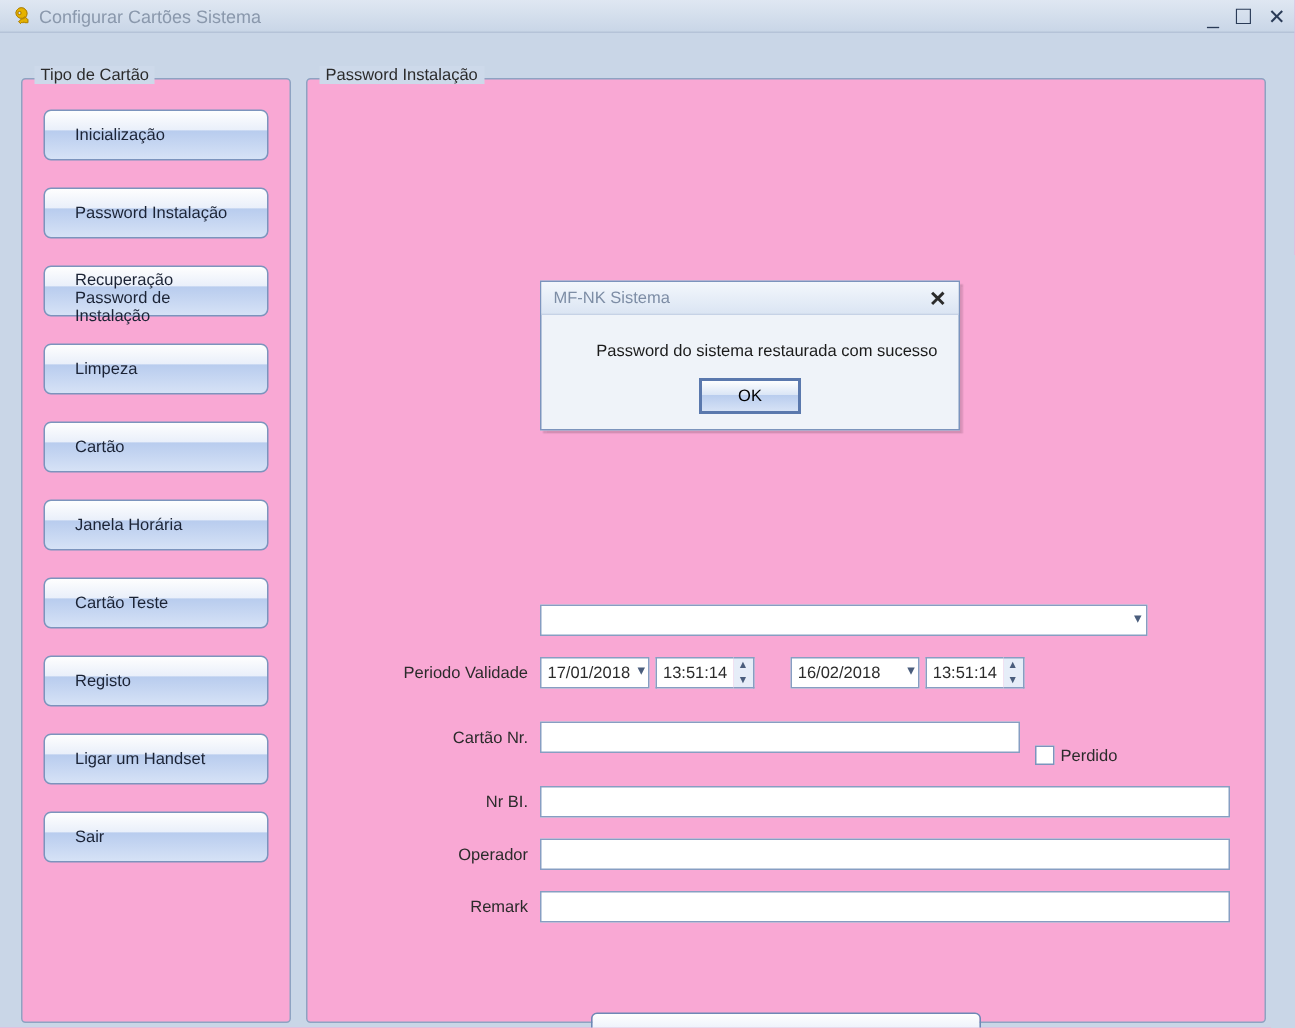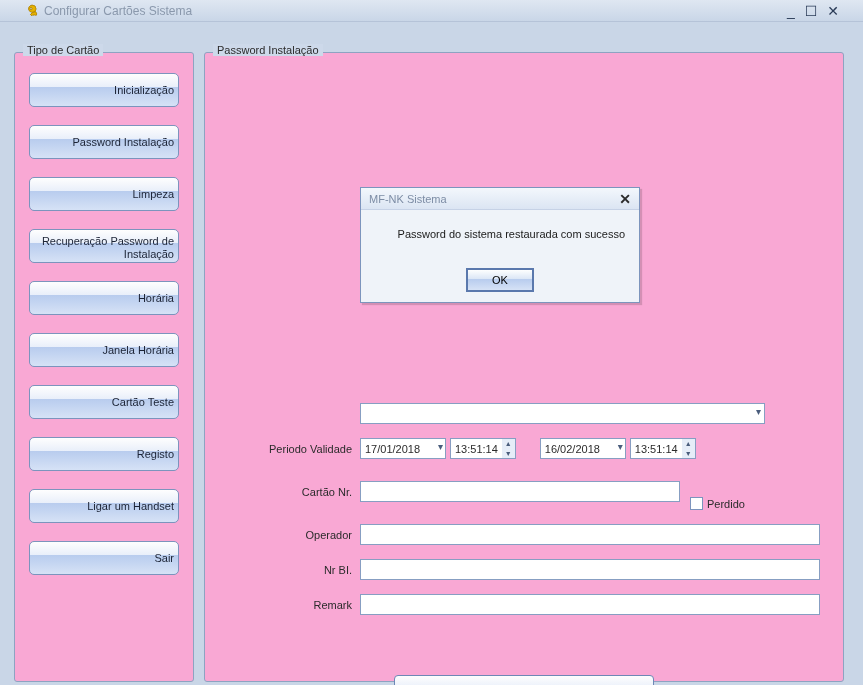--- a/index.html
+++ b/index.html
@@ -11,21 +11,21 @@
     overflow: hidden;
     font-size: 12px;
     color: #2b2b2b;
   }
   
   .titlebar {
     height: 22px;
     background: linear-gradient(#dfe7f2, #c9d6e7);
     display: flex;
     align-items: center;
-    padding: 0 24px;
+    padding: 0 6px;
     border-bottom: 1px solid #b5c3d8;
   }
   .titlebar .key-icon {
     width: 14px; height: 14px;
     margin-right: 6px;
     filter: drop-shadow(0 0 0.5px #8d6b00);
   }
   .titlebar .title {
     color: #8a98ac;
     font-size: 12px;
@@ -76,22 +76,22 @@
     display: block;
     width: 150px;
     height: 34px;
     margin: 18px auto 0 auto;
     border: 1px solid #7c94bd;
     border-radius: 5px;
     background: linear-gradient(#fefefe, #e9effa 40%, #b8ccee 41%, #d6e2f6);
     font-size: 11px;
     color: #1b2335;
     cursor: pointer;
-    padding: 0 4px;
-    text-align: right;
+    padding: 0 20px;
+    text-align: left;
     line-height: 1.1;
   }
   .btn.two-line { line-height: 1.1; padding-top: 3px; }
   .gb-left .btn:first-of-type { margin-top: 20px; }
   
   .form-area {
     position: absolute;
     left: 0; right: 0; top: 0; bottom: 0;
     padding: 10px;
   }
@@ -180,21 +180,21 @@
     font-size:11px; color:#7d8da5;
   }
   .modal .m-title .close {
     margin-left:auto; font-size:14px; color:#2b2b2b; cursor:pointer; font-weight:bold;
   }
   .modal .m-body {
     padding: 18px 14px 10px 14px;
     font-size:11px; text-align:right; color:#1b1b1b;
   }
   .modal .ok {
-    display:block; margin: 18px auto 10px auto;
+    display:block; margin: 2px auto 10px auto;
     width:68px; height:24px;
     border:2px solid #5a78ad;
     background: linear-gradient(#fdfefe,#dbe6f6 45%,#b8ccee 46%,#d6e2f6);
     font-size:11px; cursor:pointer;
   }
 </style>
 </head>
 <body>
 
 <div class="titlebar">
@@ -208,23 +208,23 @@
     <span>✕</span>
   </div>
 </div>
 
 <div class="content">
 
   <div class="groupbox gb-left">
     <div class="legend">Tipo de Cartão</div>
     <button class="btn">Inicialização</button>
     <button class="btn">Password Instalação</button>
+    <button class="btn two-line">Recuperação Password de Instalação</button>
     <button class="btn">Limpeza</button>
-    <button class="btn two-line">Recuperação Password de Instalação</button>
-    <button class="btn">Horária</button>
+    <button class="btn">Cartão</button>
     <button class="btn">Janela Horária</button>
     <button class="btn">Cartão Teste</button>
     <button class="btn">Registo</button>
     <button class="btn">Ligar um Handset</button>
     <button class="btn">Sair</button>
   </div>
 
   <div class="groupbox gb-right">
     <div class="legend">Password Instalação</div>
 
@@ -236,21 +236,21 @@
         <div class="label"></div>
         <div class="select-wrap" style="width:405px">
           <input class="select" style="width: 405px;" readonly="" value="">
           <span class="caret">▾</span>
         </div>
       </div>
 
       <div class="row">
         <div class="label">Periodo Validade</div>
 
-        <span class="date-field" style="width:86px">
+        <span class="date-field" style="width:73px">
           <span>17/01/2018</span>
           <span class="dd">▾</span>
         </span>
         <span style="width:4px"></span>
         <span class="time-group">
           <span class="time-val">13:51:14</span>
           <span class="spinner">
               <span>▲</span>
               <span>▼</span>
             </span>
@@ -275,26 +275,26 @@
       <div class="row">
         <div class="label">Cartão Nr.</div>
         <input class="textin" style="width: 320px;" value="">
         <span class="checkbox">
           <span class="box"></span>
           <span>Perdido</span>
         </span>
       </div>
 
       <div class="row">
+        <div class="label">Nr BI.</div>
+        <input class="textin" style="width: 460px;" value="">
+      </div>
+
+      <div class="row">
         <div class="label">Operador</div>
-        <input class="textin" style="width: 460px;" value="">
-      </div>
-
-      <div class="row">
-        <div class="label">Nr BI.</div>
         <input class="textin" style="width: 460px;" value="">
       </div>
 
       <div class="row">
         <div class="label">Remark</div>
         <input class="textin" style="width: 460px;" value="">
       </div>
 
       <button class="big-btn">Emitir Cartão</button>
     </div>

